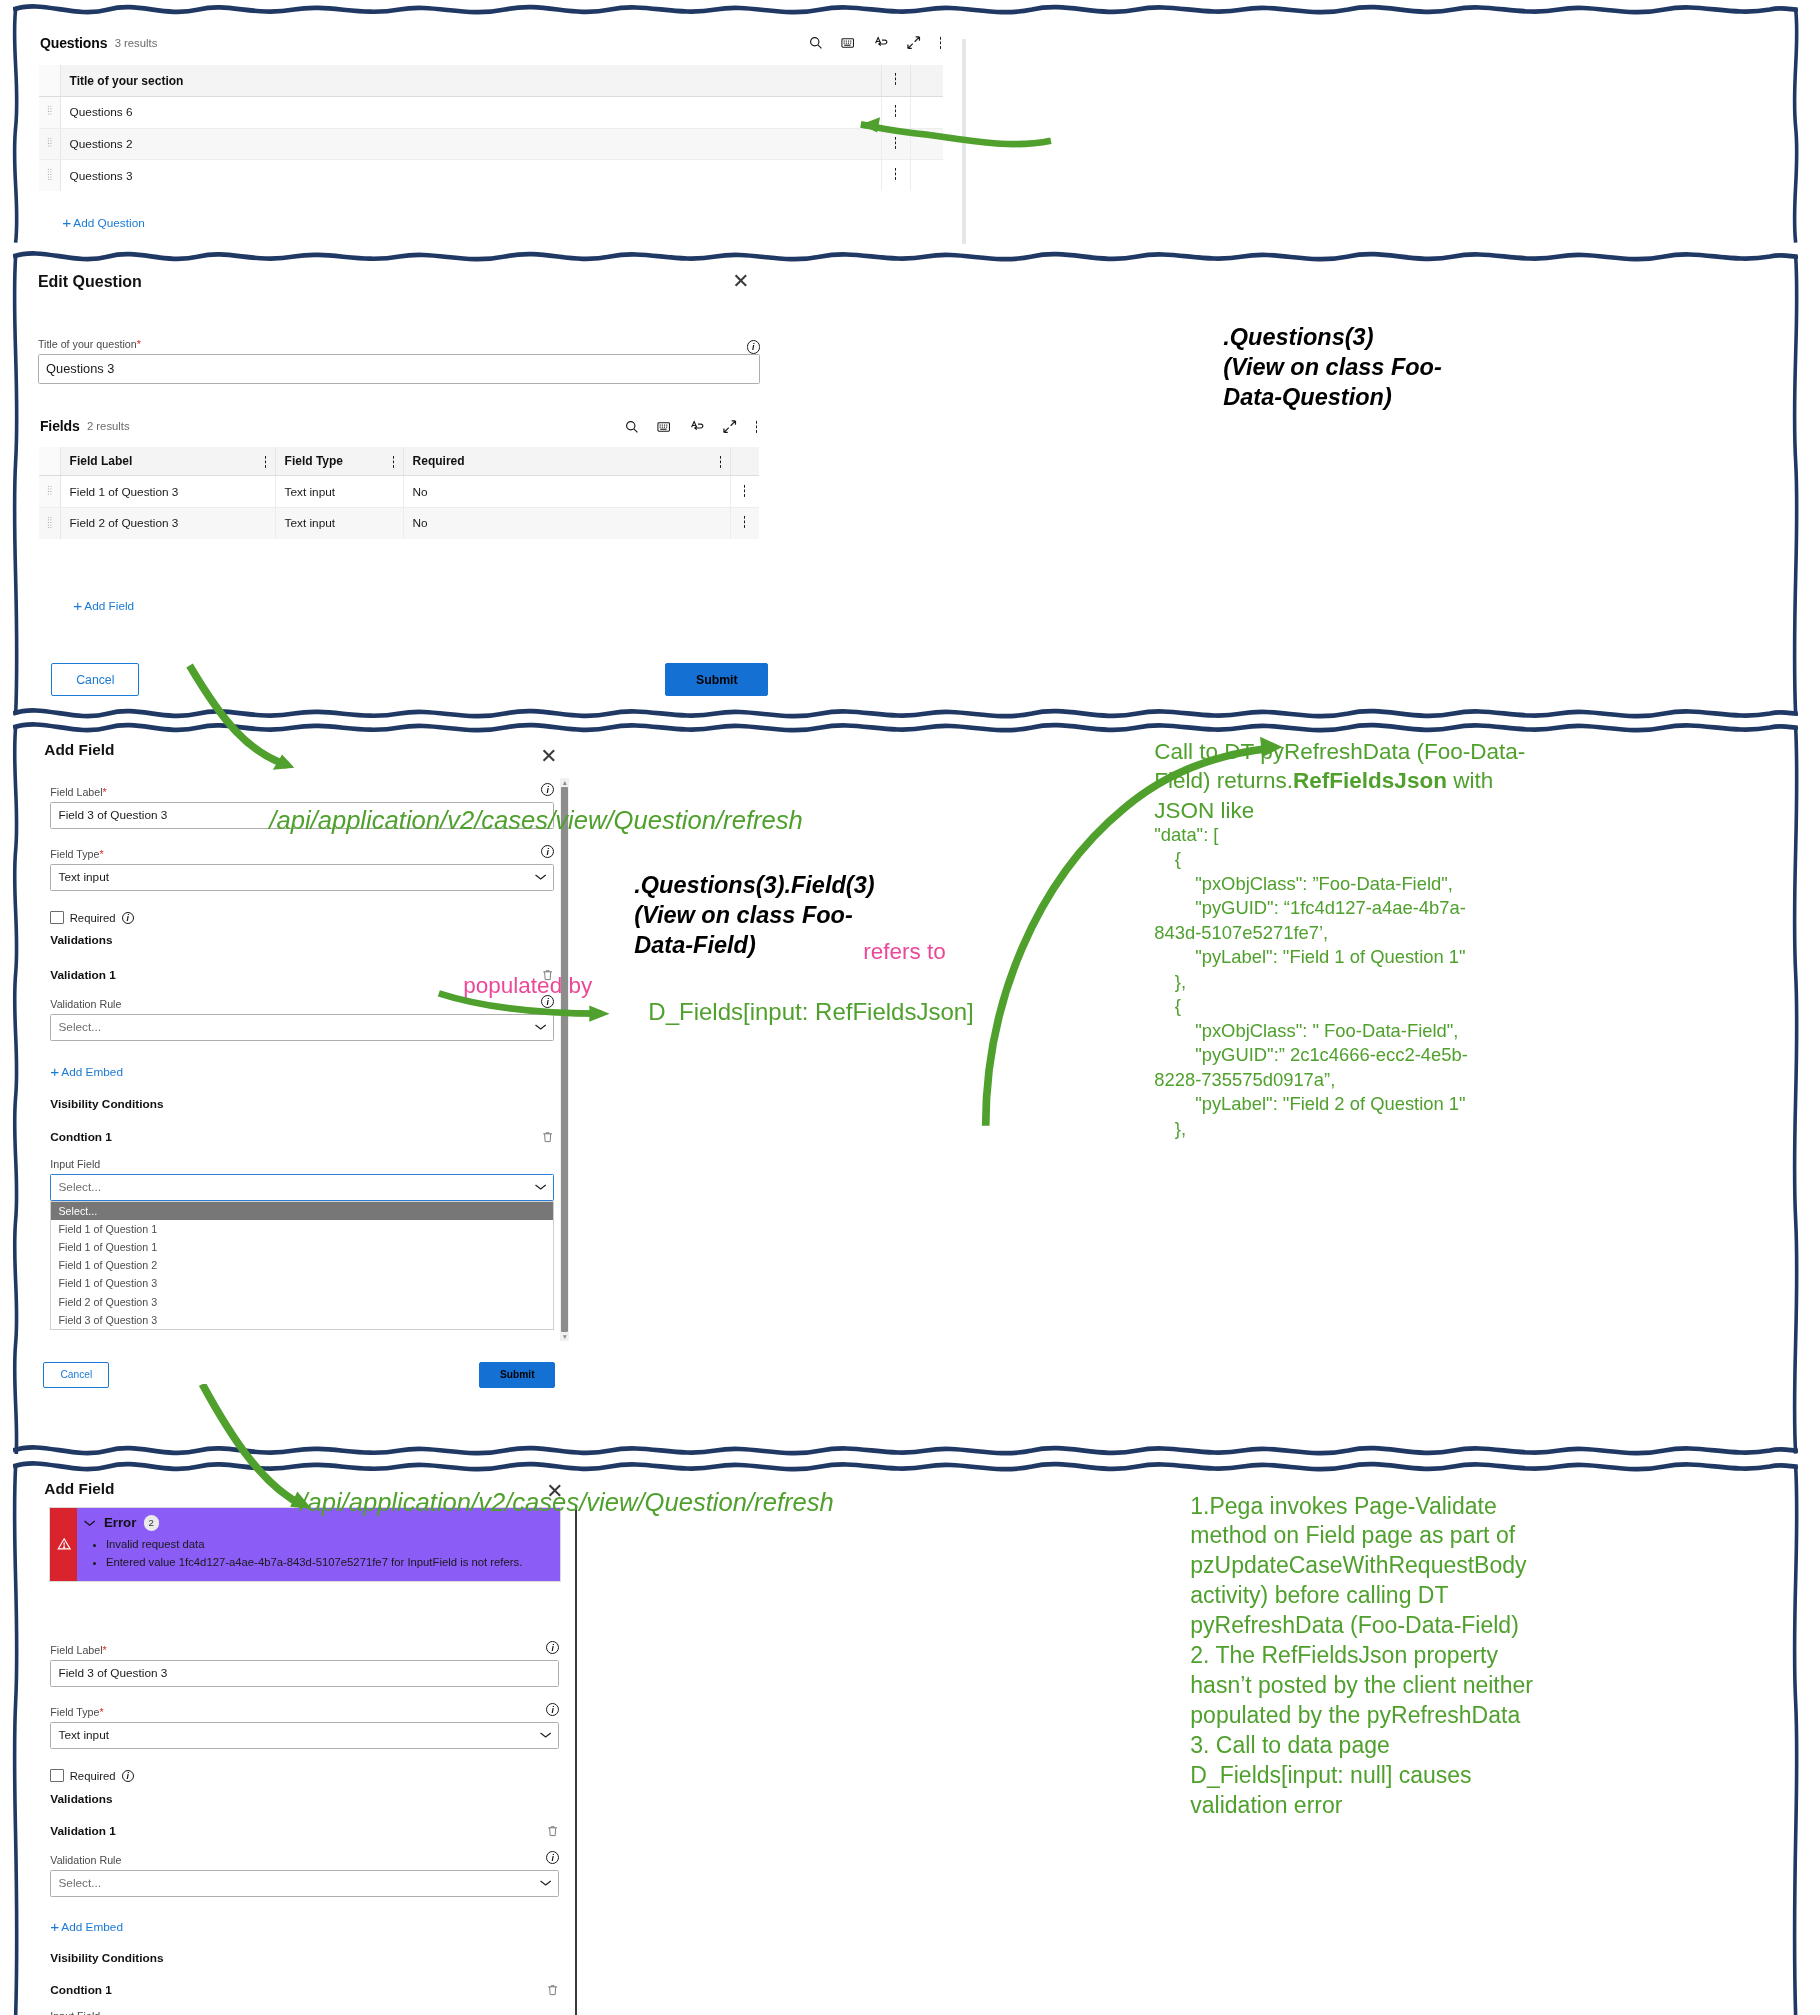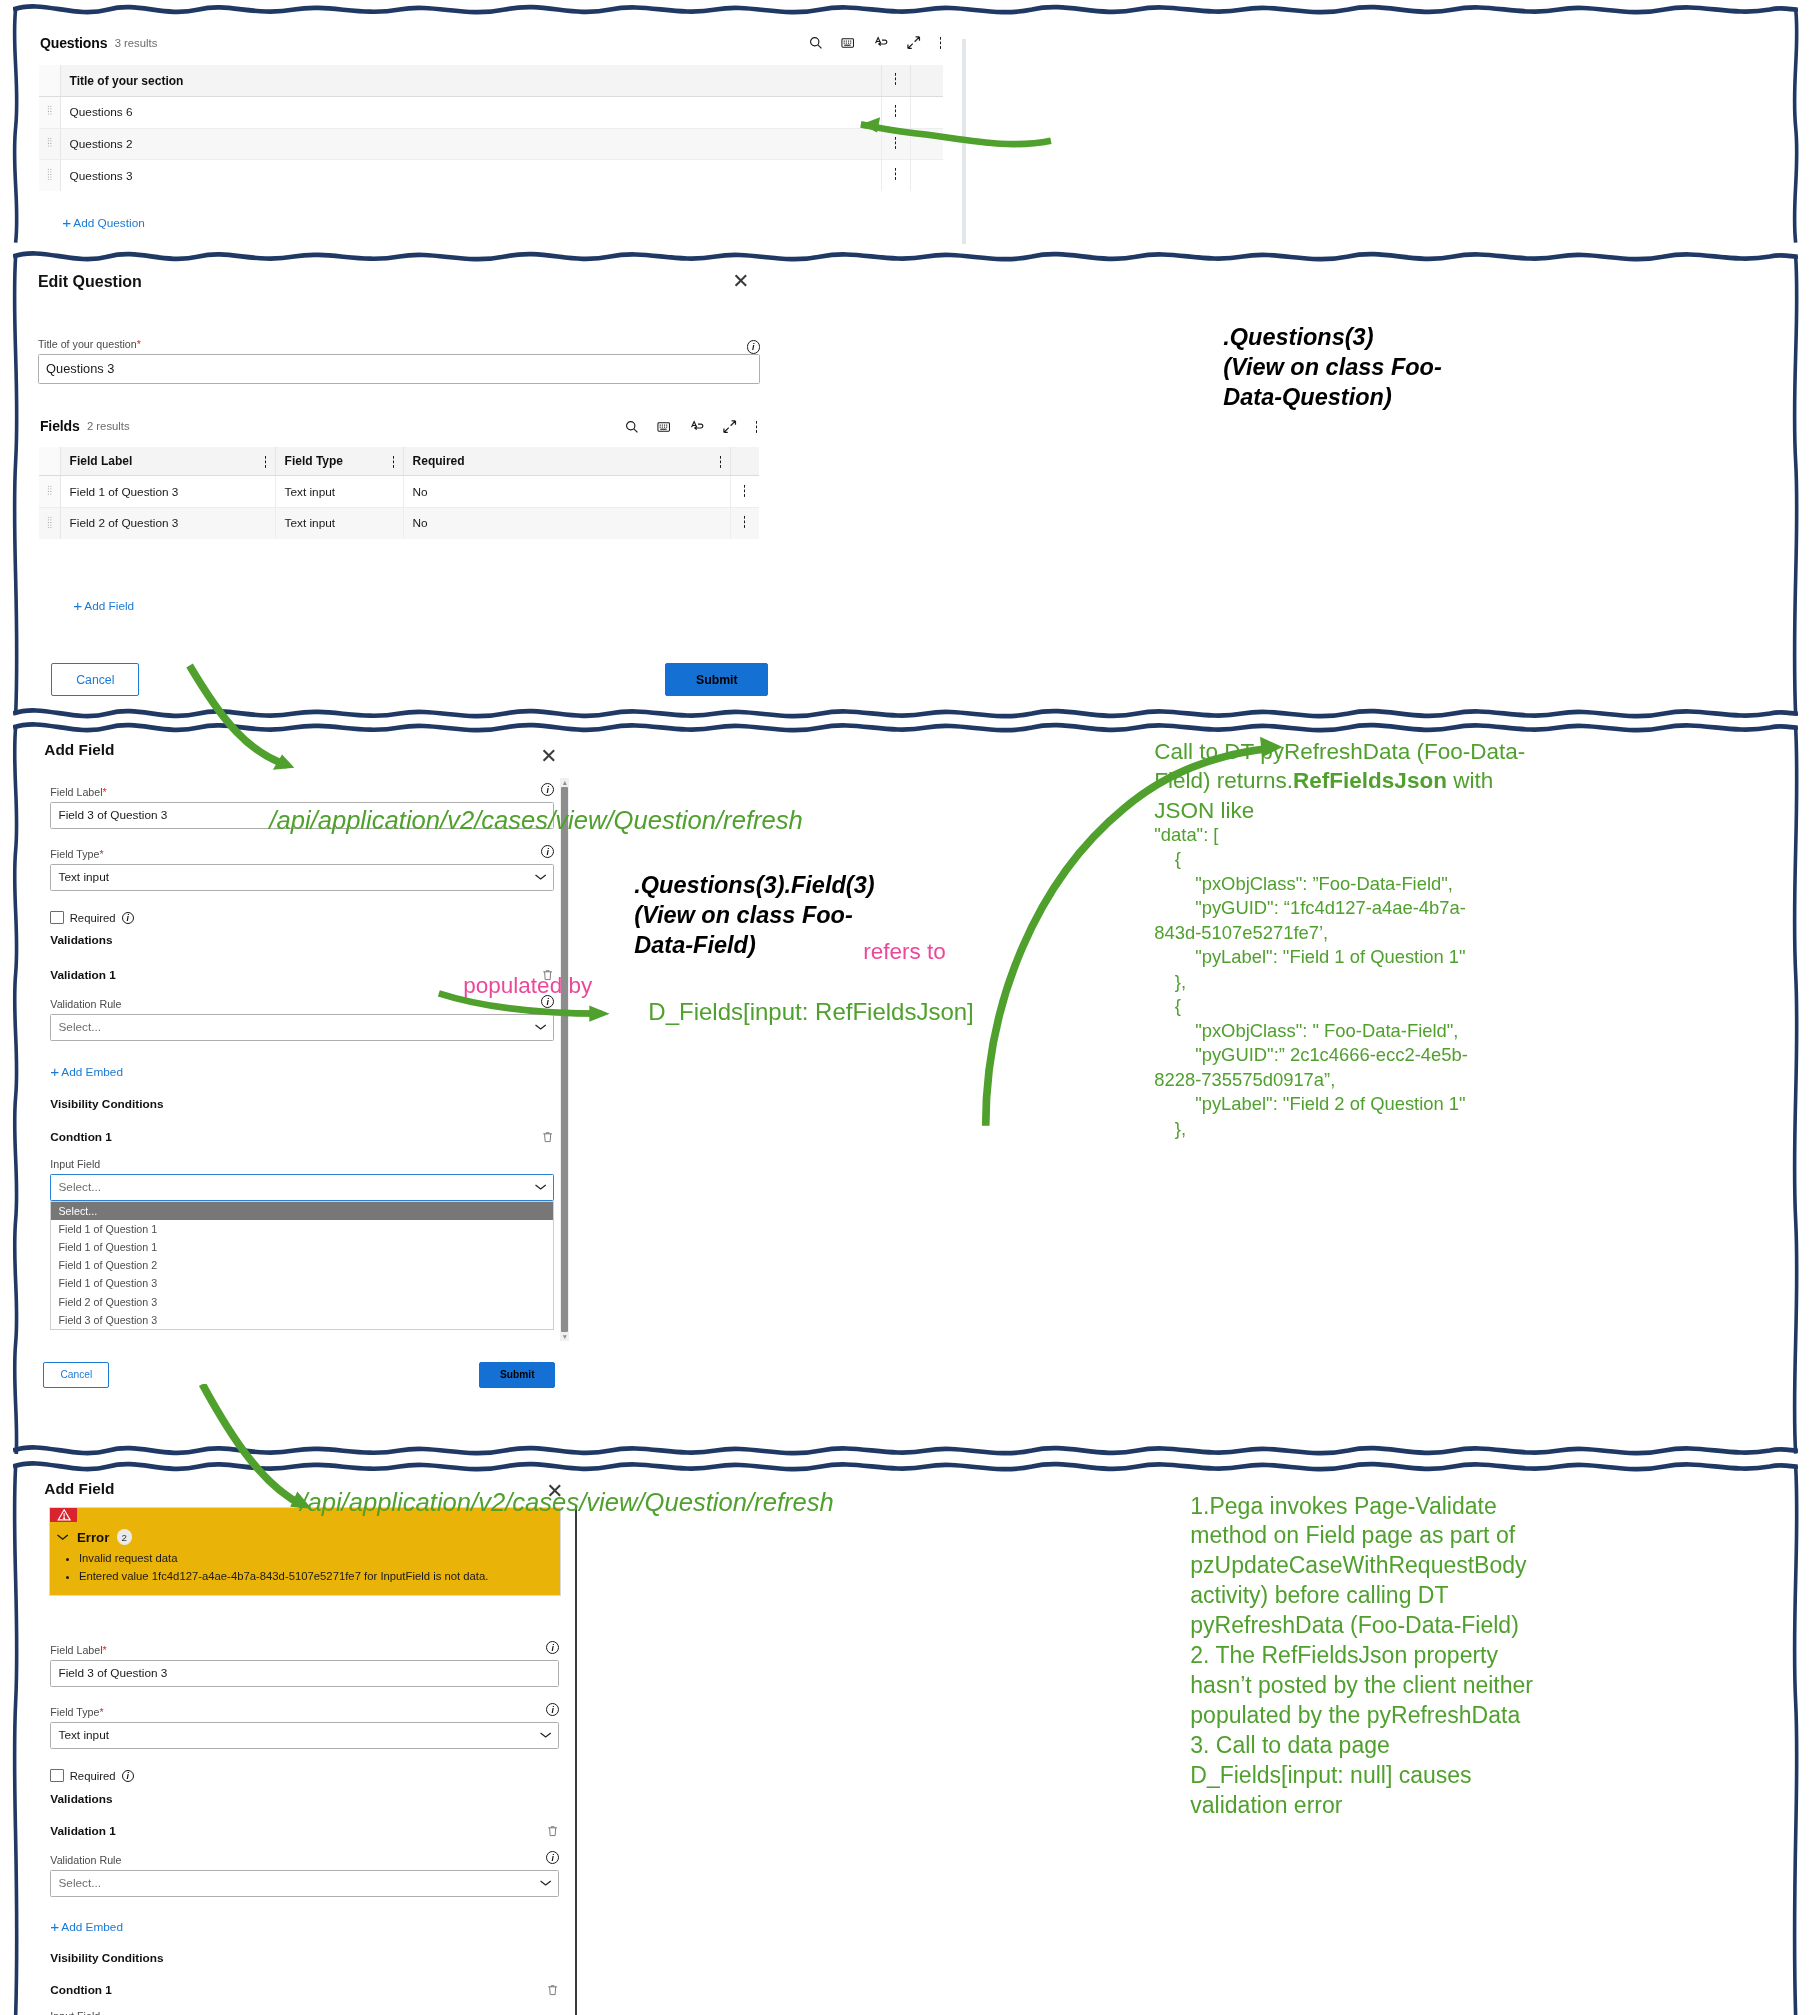--- a/index.html
+++ b/index.html
@@ -81,21 +81,21 @@
   .ddlist { border:0.5px solid #cfcfcf; background:#fff; }
   .ddlist .opt { font-size:10.7px; color:#4d4d4d; padding:3.1px 7.2px; }
   .ddlist .opt.sel { background:#777777; color:#fff; }
 
   
   .vscroll { position:absolute; width:9.2px; background:#f0f0f0; }
   .vscroll .thumb { position:absolute; left:1px; right:1px; background:#8d8d8d; border-radius:1px;}
   .vscroll .arw { position:absolute; left:0; right:0; text-align:center; color:#909090; font-size:6.7px;}
 
   
-  .err-wrap { display:flex; border:0.5px solid #dadada; background:#eab308;flex-direction:column; }
+  .err-wrap { display:flex; border:0.5px solid #dadada; background:#8b5cf6; }
   .err-bar { width:27px; background:#d9232d; display:flex; align-items:center; justify-content:center; }
   .err-body { flex:1; padding:7.2px 9.2px 9.2px 6.1px; }
   .err-head { display:flex; align-items:center; gap:7.2px; }
   .err-head .etitle { font-size:13.3px; font-weight:bold; color:#111; }
   .err-head .ecount { font-size:9.7px; color:#333; background:#eaeaea;
                       border-radius:50%; width:15.4px; height:15.4px;
                       display:inline-flex; align-items:center; justify-content:center;}
   .err-list { margin:5.1px 0 0 22.5px; padding:0; }
   .err-list li { font-size:11.3px; color:#1a1a1a; line-height:1.42; margin-bottom:2px; }
 
@@ -562,21 +562,21 @@
           <span>
             <svg width="13.3" height="8.2" viewBox="0 0 26 16" fill="none" stroke="#111" stroke-width="2.4">
                 <path d="M3 4 L13 12 L23 4"></path>
               </svg>
             </span>
           <span class="etitle">Error</span>
           <span class="ecount">2</span>
         </div>
         <ul class="err-list">
           <li>Invalid request data</li>
-          <li>Entered value 1fc4d127-a4ae-4b7a-843d-5107e5271fe7 for InputField is not data.</li>
+          <li>Entered value 1fc4d127-a4ae-4b7a-843d-5107e5271fe7 for InputField is not refers.</li>
         </ul>
       </div>
     </div>
 
     <div style="position:absolute; left:37px; top:178px; width:509px;">
       <div style="display:flex;align-items:flex-start;">
         <span class="flabel">
           <span>Field Label</span><span class="req">*</span></span>
         <span class="info-i" style="margin-left:auto;margin-top:-3.1px;">i</span>
       </div>

